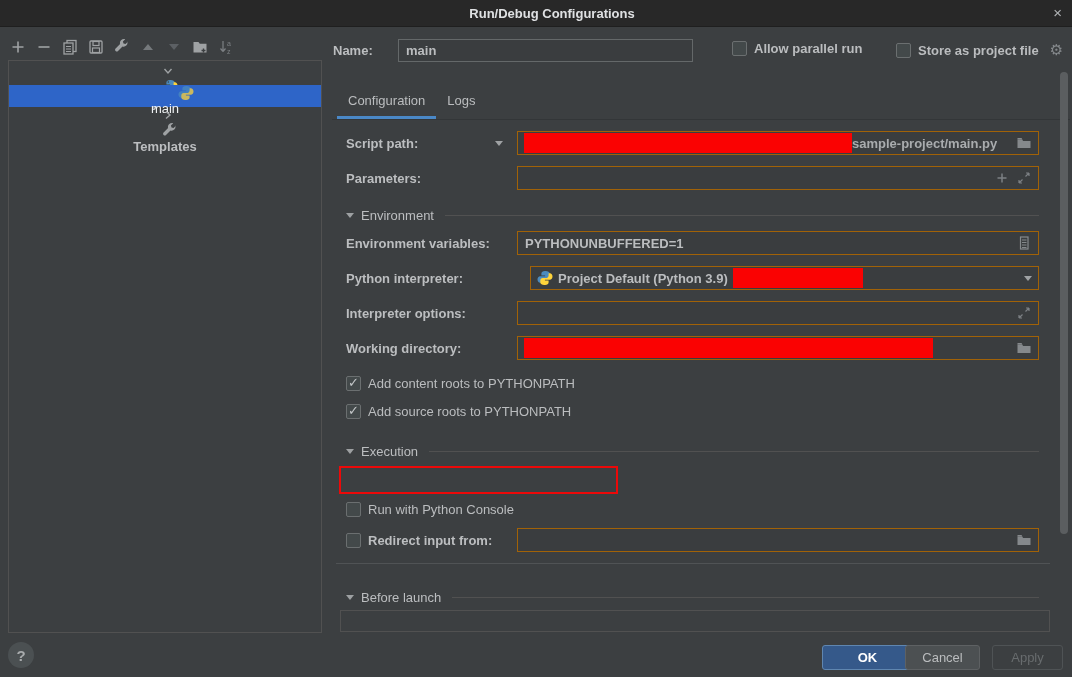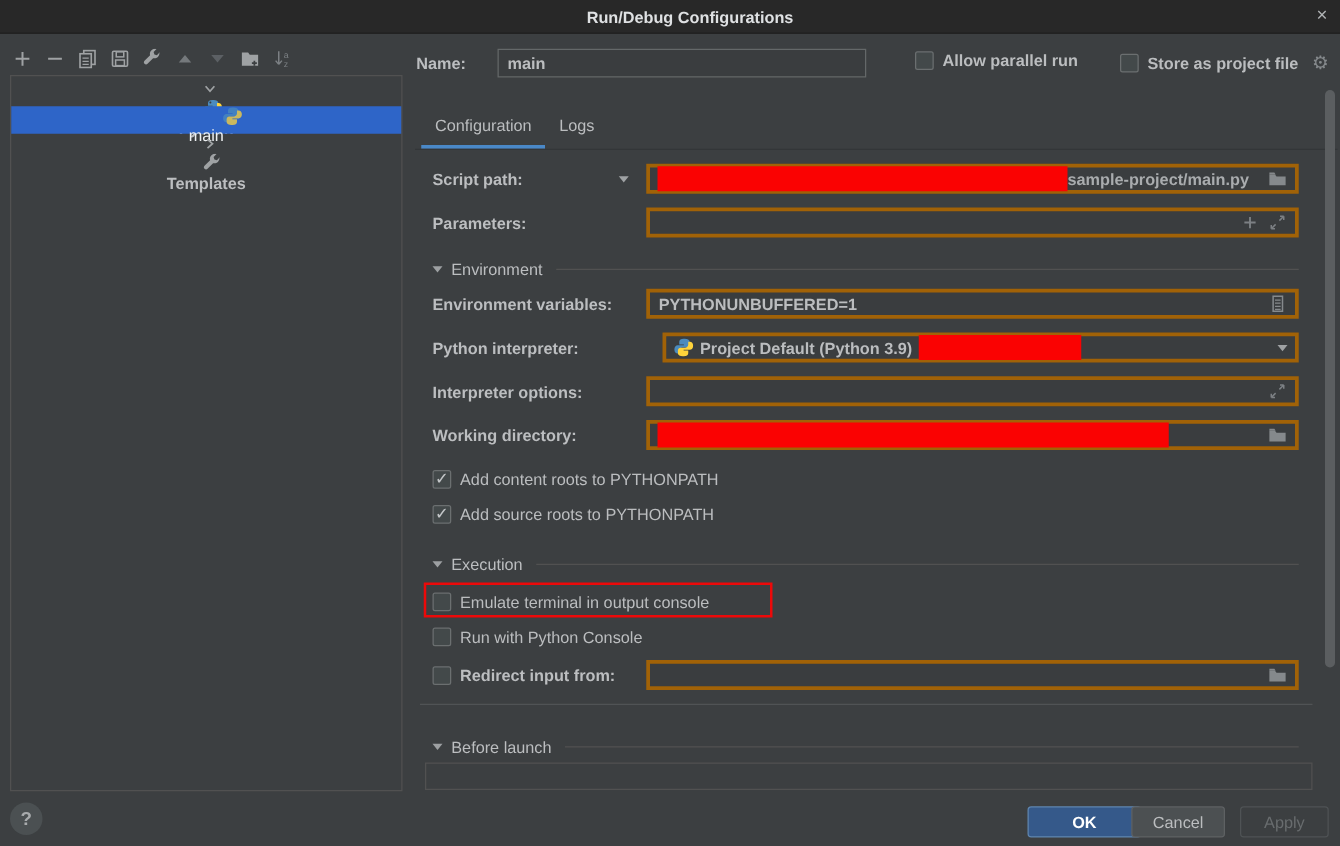--- a/index.html
+++ b/index.html
@@ -31,21 +31,21 @@
   .tree-row.selected .t-icon { opacity:.75; margin-left:44px; }
   .help-btn { position:absolute; left:8px; top:615px; width:26px; height:26px;
     border-radius:50%; background:#4b5052; color:#a8abad;
     display:flex; align-items:center; justify-content:center;
     font-size:15px; font-weight:bold; }
   
   .main { position:absolute; left:330px; top:27px; right:0; bottom:0; }
   .row { position:absolute; left:16px; right:33px; display:flex; align-items:center;font-weight:bold; }
   .lbl { color:#bcbec0; }
   .label-col { width:171px; flex:none; display:flex; align-items:center; }
-  .field { flex:1; height:24px; background:#3a3d3f; border:3px solid #a16207;
+  .field { flex:1; height:24px; background:#3a3d3f; border:1px solid #a16207;
     display:flex; align-items:center; padding:0 6px; position:relative; color:#bbbdbf; }
   .redact { background:#fa0202; height:20px; flex:none; }
   .f-icon { width:16px; height:16px; flex:none; }
   .f-right { margin-left:auto; display:flex; align-items:center; gap:6px; }
   
   .name-row { top:12px; left:3px; height:23px; }
   .name-field { position:absolute; left:65px; top:0; width:295px; height:23px;
     background:#3a3d3f; border:1px solid #646869; display:flex; align-items:center; padding:0 7px; }
   .hdr-cb1 { position:absolute; left:399px; top:2px; }
   .hdr-cb2 { position:absolute; left:563px; top:2px; }
@@ -348,24 +348,20 @@
     <span class="cb checked"></span>
     <span>Add source roots to PYTHONPATH</span>
   </div>
 
   <div class="section" style="top:416px;">
     <span class="tri-down"></span>
     <span class="lbl">Execution</span>
     <span class="sline"></span>
   </div>
 
-  <div class="cb-row cb-wrap" style="top:446px;">
-    <span class="cb"></span>
-    <span>Emulate terminal in output console</span>
-  </div>
   <div class="red-annotation"></div>
 
   <div class="cb-row cb-wrap" style="top:474px;">
     <span class="cb"></span>
     <span>Run with Python Console</span>
   </div>
 
   <div class="row" style="top:501px;">
     <div class="label-col">
       <div class="cb-wrap">

